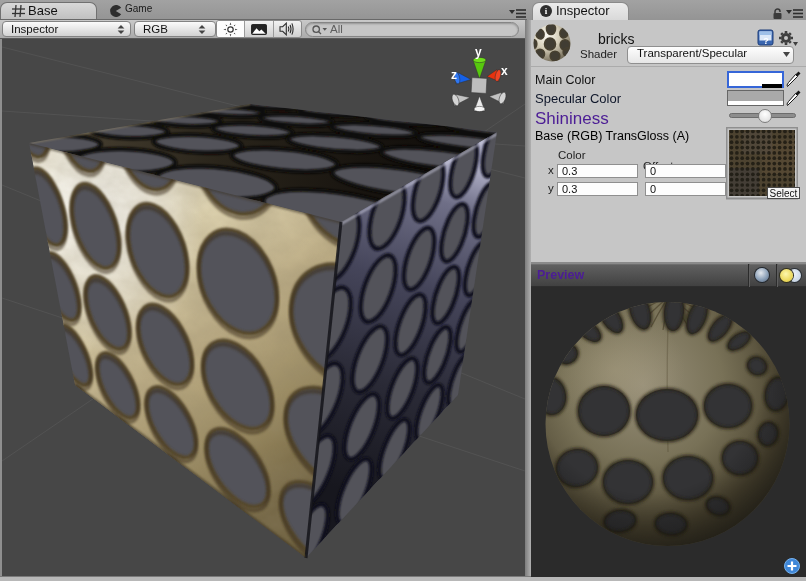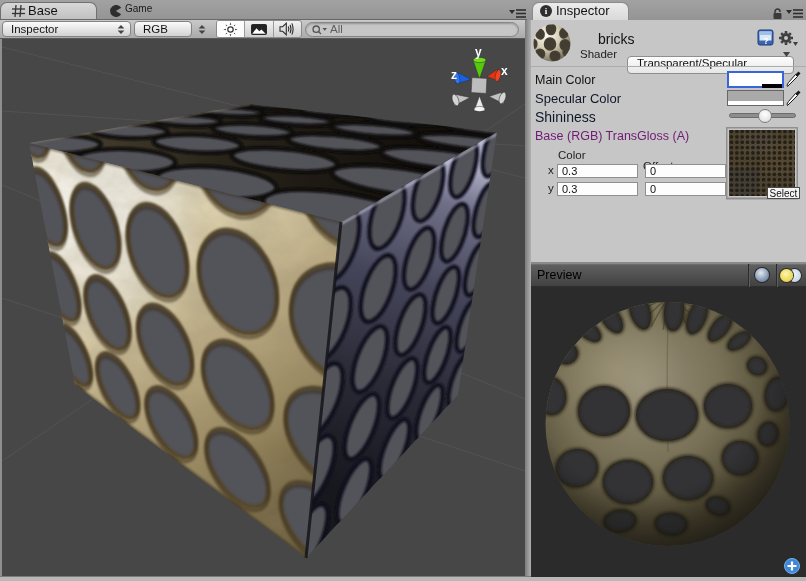--- a/index.html
+++ b/index.html
@@ -31,21 +31,21 @@
       <line x1="7" y1="8" x2="17" y2="8"></line>
     </g>
   </svg>
 
 <div class="abs" style="left:0;top:19px;width:527px;height:20px;background:linear-gradient(#c9c9c9,#aaaaaa);border-top:1px solid #686868;border-bottom:1px solid #585858;box-sizing:border-box"></div>
 <div class="abs" style="left:2px;top:21px;width:129px;height:16px;background:linear-gradient(#fbfbfb,#d2d2d2);border:1px solid #838383;border-radius:4px;font-size:11.5px;color:#111;padding:1px 0 0 8px">Inspector</div>
 <svg class="abs" style="left:117px;top:25px" width="8" height="9" viewBox="0 0 8 9">
     <polygon points="4,0 7.4,3.4 0.6,3.4" fill="#444"></polygon>
     <polygon points="4,9 7.4,5.6 0.6,5.6" fill="#444"></polygon>
   </svg>
-<div class="abs" style="left:134px;top:21px;width:58px;height:16px;background:linear-gradient(#fbfbfb,#d2d2d2);border:1px solid #838383;border-radius:4px;font-size:11.5px;color:#111;padding:1px 0 0 8px">RGB</div>
+<div class="abs" style="left:134px;top:21px;width:82px;height:16px;background:linear-gradient(#fbfbfb,#d2d2d2);border:1px solid #838383;border-radius:4px;font-size:11.5px;color:#111;padding:1px 0 0 8px">RGB</div>
 <svg class="abs" style="left:198px;top:25px" width="8" height="9" viewBox="0 0 8 9">
     <polygon points="4,0 7.4,3.4 0.6,3.4" fill="#444"></polygon>
     <polygon points="4,9 7.4,5.6 0.6,5.6" fill="#444"></polygon>
   </svg>
 <div class="abs" style="left:216px;top:20px;width:86px;height:18px;background:linear-gradient(#f2f2f2,#cfcfcf);border:1px solid #8a8a8a;border-radius:3px"></div>
 <div class="abs" style="left:217px;top:21px;width:27px;height:16px;background:#fdfdfd;border-radius:2px 0 0 2px"></div>
 <div class="abs" style="left:244px;top:21px;width:1px;height:16px;background:#9a9a9a"></div>
 <div class="abs" style="left:273px;top:21px;width:1px;height:16px;background:#9a9a9a"></div>
 <svg class="abs" style="left:223px;top:22px" width="15" height="15" viewBox="0 0 15 15">
     <circle cx="7.5" cy="7.5" r="2.7" fill="none" stroke="#333" stroke-width="1.2"></circle>
@@ -425,21 +425,21 @@
       <ellipse cx="533" cy="44" rx="3.8" ry="4.8" transform="rotate(0 533 44)" fill="none" stroke="#474030" stroke-width="1.6"></ellipse>
       <ellipse cx="550" cy="44" rx="5.5" ry="6" transform="rotate(0 550 44)" fill="none" stroke="#474030" stroke-width="1.6"></ellipse>
       <ellipse cx="565" cy="45" rx="4.8" ry="5.3" transform="rotate(0 565 45)" fill="none" stroke="#474030" stroke-width="1.6"></ellipse>
       <ellipse cx="540" cy="54" rx="4.5" ry="4.8" transform="rotate(0 540 54)" fill="none" stroke="#474030" stroke-width="1.6"></ellipse>
       <ellipse cx="555" cy="56" rx="4.8" ry="4.8" transform="rotate(0 555 56)" fill="none" stroke="#474030" stroke-width="1.6"></ellipse>
       <ellipse cx="567" cy="52" rx="3.8" ry="4.3" transform="rotate(0 567 52)" fill="none" stroke="#474030" stroke-width="1.6"></ellipse>
     </g>
 </svg>
 <div class="abs" style="left:598px;top:31px;font-size:14px;color:#111">bricks</div>
 <div class="abs" style="left:580px;top:48px;font-size:11.5px;color:#222">Shader</div>
-<div class="abs" style="left:627px;top:56px;width:167px;height:15px;background:linear-gradient(#fefefe,#e6e6e6);border:1px solid #8f8f8f;border-radius:4px;font-size:11.5px;color:#111;padding:0 0 16px 9px">Transparent/Specular</div>
+<div class="abs" style="left:627px;top:46px;width:167px;height:15px;background:linear-gradient(#fefefe,#e6e6e6);border:1px solid #8f8f8f;border-radius:4px;font-size:11.5px;color:#111;padding:0 0 16px 9px">Transparent/Specular</div>
 <svg class="abs" style="left:783px;top:52px" width="7" height="5" viewBox="0 0 7 5">
     <polygon points="0,0 7,0 3.5,5" fill="#444"></polygon>
   </svg>
 
 <svg class="abs" style="left:757px;top:29px" width="18" height="17" viewBox="0 0 18 17">
     <rect x="1" y="1" width="15" height="15" rx="2" fill="#3a66b0" stroke="#1c3c78" stroke-width="1"></rect>
     <rect x="2.5" y="2.5" width="12" height="9" fill="#dce8f8"></rect>
     <rect x="2.5" y="2.5" width="12" height="3.5" fill="#9fc0e8"></rect>
     <text x="9" y="14.5" font-size="9" font-weight="bold" fill="#fff" text-anchor="middle">?</text>
   </svg>
@@ -461,24 +461,24 @@
     <circle cx="8" cy="8" r="2" fill="#c6c6c6"></circle>
   </svg>
 <div class="abs" style="left:531px;top:66px;width:275px;height:1px;background:#ababab"></div>
 
 <div class="abs" style="left:535px;top:73px;font-size:12.5px;color:#111">Main Color</div>
 <div class="abs" style="left:727px;top:71px;width:57px;height:17px;background:#fff;border:2px solid #3666d8"></div>
 <div class="abs" style="left:762px;top:84px;width:20px;height:3.5px;background:#000"></div>
 <div class="abs" style="left:535px;top:91px;font-size:13px;color:#0f172a">Specular Color</div>
 <div class="abs" style="left:727px;top:90px;width:57px;height:16px;background:#a9a9a9;border:1px solid #666"></div>
 <div class="abs" style="left:728px;top:101px;width:55px;height:4px;background:#fff"></div>
-<div class="abs" style="left:535px;top:109px;font-size:14px;color:#0f172a">Shininess</div>
+<div class="abs" style="left:535px;top:109px;font-size:17px;color:#4c1d95">Shininess</div>
 <div class="abs" style="left:729px;top:113px;width:67px;height:5px;background:#8d8d8d;border:1px solid #6c6c6c;border-radius:3px"></div>
 <div class="abs" style="left:758px;top:109px;width:14px;height:14px;background:radial-gradient(circle at 50% 35%,#ffffff,#d8d8d8);border:1px solid #7d7d7d;border-radius:50%"></div>
-<div class="abs" style="left:535px;top:129px;font-size:12.5px;color:#701a75">Base (RGB) TransGloss (A)</div>
+<div class="abs" style="left:535px;top:129px;font-size:12.5px;color:#000000">Base (RGB) TransGloss (A)</div>
 
 <svg class="abs" style="left:786px;top:70px" width="16" height="18" viewBox="0 0 16 18">
     <g>
       <path d="M12.5 1.5 L14.5 3.5 L11 7 L9 5 Z" fill="#1a1a1a"></path>
       <path d="M9.5 4.5 L11.5 6.5 L4 14 L1.5 16.5 L1 15 L2.5 12.5 Z" fill="#fff" stroke="#1a1a1a" stroke-width="1"></path>
     </g>
   </svg>
 <svg class="abs" style="left:786px;top:89px" width="16" height="18" viewBox="0 0 16 18">
     <g>
       <path d="M12.5 1.5 L14.5 3.5 L11 7 L9 5 Z" fill="#1a1a1a"></path>
@@ -675,21 +675,21 @@
       <circle cx="779.6" cy="195.7" r="1.85"></circle>
       <circle cx="785.0" cy="195.7" r="1.85"></circle>
       <circle cx="790.4" cy="195.7" r="1.85"></circle>
       <circle cx="795.7" cy="195.7" r="1.85"></circle>
     </g>
 </svg>
 <div class="abs" style="left:767px;top:187px;width:33px;height:12px;background:#f4f4f4;border:1px solid #4a4a4a;font-size:10px;line-height:11px;color:#111;text-align:center">Select</div>
 
 <div class="abs" style="left:531px;top:262px;width:275px;height:2px;background:#8a8a8a"></div>
 <div class="abs" style="left:531px;top:264px;width:275px;height:23px;background:linear-gradient(#606060,#414141);border-top:1px solid #6e6e6e;border-bottom:1px solid #2e2e2e"></div>
-<div class="abs" style="left:537px;top:268px;font-size:12.5px;font-weight:normal;color:#000000">Preview</div>
+<div class="abs" style="left:537px;top:268px;font-size:12.5px;font-weight:bold;color:#4c1d95">Preview</div>
 <div class="abs" style="left:748px;top:264px;width:1px;height:23px;background:#2b2b2b"></div>
 <div class="abs" style="left:749px;top:264px;width:1px;height:23px;background:#5e5e5e"></div>
 <div class="abs" style="left:776px;top:264px;width:1px;height:23px;background:#2b2b2b"></div>
 <div class="abs" style="left:777px;top:264px;width:1px;height:23px;background:#5e5e5e"></div>
 <div class="abs" style="left:755px;top:268px;width:14px;height:14px;background:radial-gradient(circle at 42% 35%,#e3e8ee,#8ba0b8 55%,#4e5f76);border-radius:50%;box-shadow:0 0 0 1px #23282e"></div>
 <div class="abs" style="left:788px;top:269px;width:13px;height:13px;background:radial-gradient(circle at 45% 40%,#eef3fa,#b9cadd);border-radius:50%;box-shadow:0 0 0 1px #2a2f36"></div>
 <div class="abs" style="left:780px;top:269px;width:13px;height:13px;background:radial-gradient(circle at 45% 38%,#fdf7ae,#ecd95d 60%,#d8c23e);border-radius:50%;box-shadow:0 0 0 1px #32301d"></div>
 <svg width="275" height="290" viewBox="531 287 275 290" style="position:absolute;left:531px;top:287px">
 <defs>
 <radialGradient id="gs" cx="0.40" cy="0.34" r="0.78">

